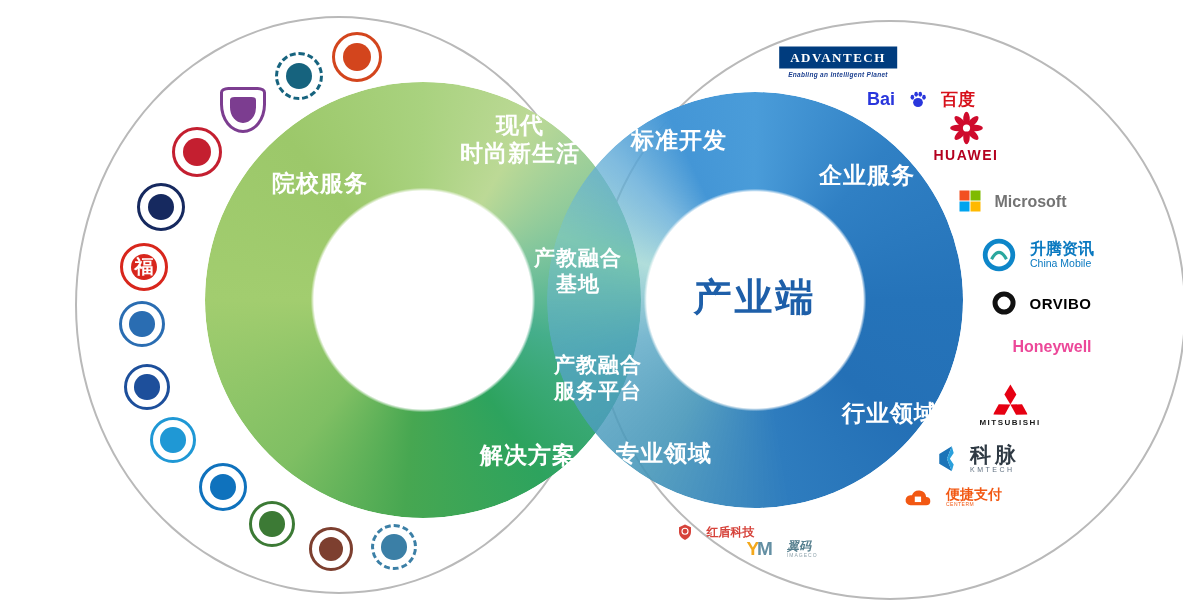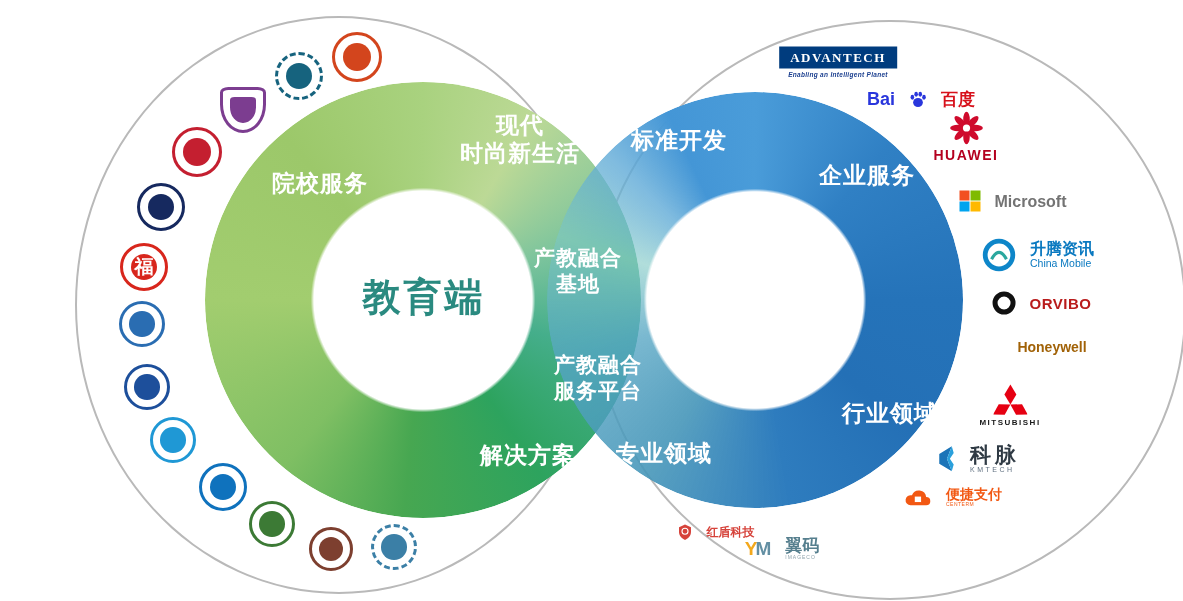--- a/index.html
+++ b/index.html
@@ -48,49 +48,49 @@
   .adv-tag{font-size:6.5px;font-style:italic;font-weight:bold;color:#1b3f8f;letter-spacing:.3px;}
   .bai{color:#2936dc;font-size:18px;font-weight:bold;}
   .du{color:#d7111b;font-size:17px;font-weight:bold;}
   .hw-txt{font-size:14px;font-weight:bold;color:#b4001f;letter-spacing:1.5px;}
   .ms-grid{display:grid;grid-template-columns:10px 10px;grid-template-rows:10px 10px;gap:1px;}
   .ms-grid i{display:block;}
   .ms-txt{font-size:16px;font-weight:bold;color:#737373;}
   .cm-cn{font-size:16px;font-weight:bold;color:#0a79c0;}
   .cm-en{font-size:10.5px;color:#0a79c0;}
   .orb-ring{width:13px;height:13px;border:5px solid #111;border-radius:50%;}
-  .orb-txt{font-size:15px;font-weight:900;color:#b91c1c;letter-spacing:.5px;}
-  .hon-txt{font-size:14px;font-weight:900;color:#a16207;padding-left:40px;}
+  .orb-txt{font-size:15px;font-weight:900;color:#000000;letter-spacing:.5px;}
+  .hon-txt{font-size:16px;font-weight:900;color:#ec4899;padding-left:40px;}
   .mit-txt{font-size:8px;font-weight:bold;color:#1a1a1a;letter-spacing:1.5px;}
   .km-cn{font-size:21px;font-weight:bold;color:#2f3a44;letter-spacing:4px;}
   .km-en{font-size:7px;color:#607080;letter-spacing:2.5px;}
   .ct-cn{font-size:14px;font-weight:900;color:#f25813;}
   .ct-en{font-size:5px;color:#f25813;letter-spacing:.5px;}
   .hd-txt{font-size:12px;font-weight:900;color:#d6433b;}
   .ym-y{font-size:19px;font-weight:900;color:#f3a81c;}
   .ym-m{font-size:19px;font-weight:900;color:#638fa3;margin-left:-2px;}
-  .ym-cn{font-size:17px;font-weight:bold;color:#567f8e;}
+  .ym-cn{font-size:12px;font-weight:bold;color:#567f8e;font-style:italic;}
   .ym-en{font-size:5px;color:#8fa3ac;letter-spacing:1px;}
   .xy-cn{font-size:16px;font-weight:900;color:#153f8f;}
   .xy-tm{font-size:6px;color:#555;vertical-align:super;}
   .xy-tag{font-size:7.5px;color:#666;margin-top:1px;letter-spacing:.5px;}
   .row{display:flex;align-items:center;gap:4px;}
 </style>
 </head>
 <body>
 
 <div id="canvas">
 
   <div class="oring" id="oring-left"></div>
   <div class="oring" id="oring-right"></div>
 
   <div class="donut" id="green-donut"></div>
   <div class="donut" id="blue-donut"></div>
 
-  <div class="circle-title" style="left:424px;top:297px;color:#2a8a80">教育端</div>
+  <div class="circle-title" style="left:755px;top:297px;color:#1e5fa9">产业端</div>
 
   <div class="lbl" style="left:320px;top:183px">院校服务</div>
   <div class="lbl" style="left:520px;top:139px">现代
 时尚新生活</div>
   <div class="lbl" style="left:528px;top:455px">解决方案</div>
 
   <div class="lbl sm" style="left:578px;top:243px">产教融合
 基地</div>
   <div class="lbl sm" style="left:598px;top:350px">产教融合
 服务平台</div>

